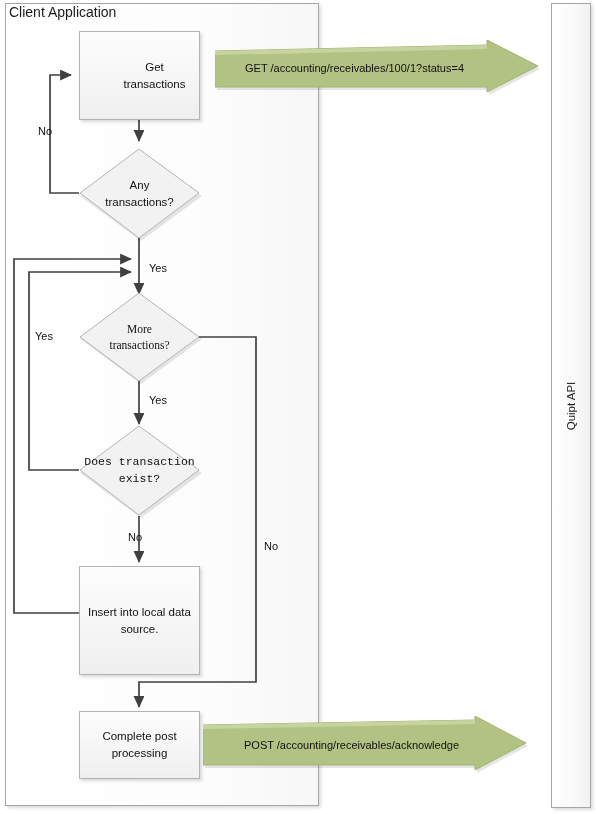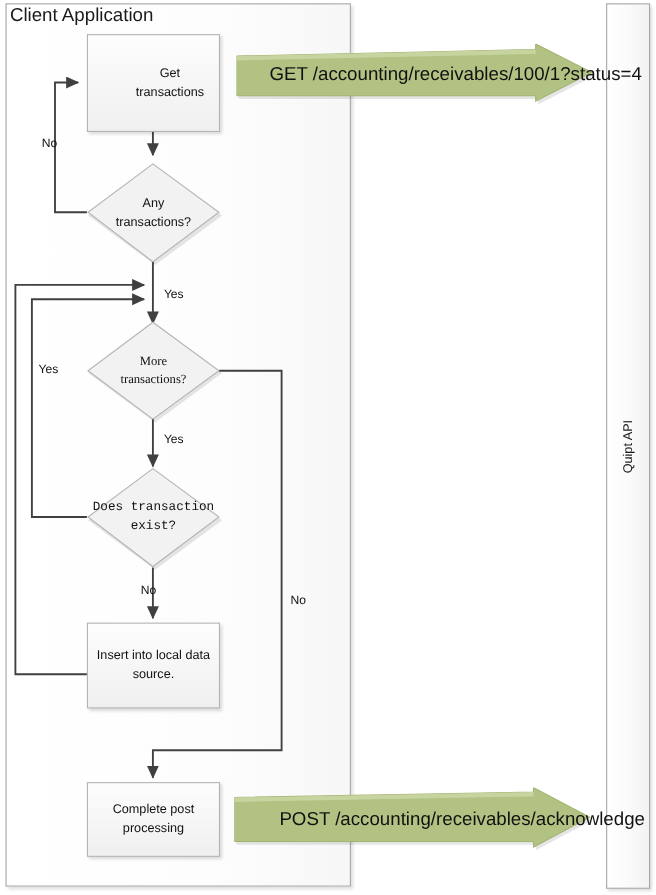--- a/index.html
+++ b/index.html
@@ -28,21 +28,21 @@
   #lane-client {
     left: 5px; top: 3px; width: 314px; height: 803px;
   }
   #lane-api {
     left: 551px; top: 3px; width: 40px; height: 805px;
     background: linear-gradient(to right, #ffffff 0%, #fafafa 55%, #f2f2f2 100%);
   }
   .lane-title-h {
     position: absolute;
     left: 9px; top: 4px;
-    font-size: 17px;
+    font-size: 14px;
     color: #1a1a1a;
     white-space: nowrap;
   }
   .lane-title-v {
     position: absolute;
     left: 551px; top: 3px;
     width: 40px; height: 805px;
     display: flex;
     align-items: center;
     justify-content: center;
@@ -112,21 +112,21 @@
   }
   .msg-arrow svg {
     position: absolute; left: 0; top: 0;
   }
   .msg-arrow .msg-text {
     position: absolute;
     left: 0; top: 0;
     width: 100%; height: 100%;
     display: flex;
     align-items: center;
-    font-size: 17px;
+    font-size: 11px;
     color: #111111;
     white-space: nowrap;
   }
 </style>
 </head>
 <body>
 
 <div id="canvas">
 
   <div class="lane" id="lane-client"></div>
@@ -160,21 +160,21 @@
       <path d="M199,337 L256,337 L256,682 L139,682 L139,707" marker-end="url(#arrowhead)"></path>
 
       <path d="M139,516 L139,562" marker-end="url(#arrowhead)"></path>
     </g>
   </svg>
 
   <div class="node-box" style="left:79px; top:31px; width:121px; height:89px;padding-left:38px;">
     <span>Get transactions</span>
   </div>
 
-  <div class="node-box" style="left:79px; top:566px; width:121px; height:78px;">
+  <div class="node-box" style="left:79px; top:566px; width:121px; height:109px;">
     <span>Insert into local data
 source.</span>
   </div>
 
   <div class="node-box" style="left:79px; top:711px; width:121px; height:68px;">
     <span>Complete post
 processing</span>
   </div>
 
   <div class="node-diamond" style="left:79px; top:148px; width:121px; height:91px;">
@@ -213,21 +213,21 @@
 
   <div class="msg-arrow" style="left:215px; top:40px; width:325px; height:55px;">
     <svg width="325" height="55" viewBox="0 0 325 55">
       <polygon points="0,11 272,5 272,0 323,26 272,52 272,47 0,47" fill="rgba(0,0,0,0.10)" transform="translate(2,3)"></polygon>
       <polygon points="0,11 272,5 272,0 323,26 272,52 272,47 0,47" fill="#b2c282" stroke="#a3b472" stroke-width="1"></polygon>
       <polygon points="0,11 272,5 272,9 0,15" fill="#c7d49f"></polygon>
     </svg>
     <div class="msg-text" style="padding-left:30px; padding-bottom:2px;">GET  /accounting/receivables/100/1?status=4</div>
   </div>
 
-  <div class="msg-arrow" style="left:213px; top:716px; width:325px; height:58px;text-decoration:underline;">
+  <div class="msg-arrow" style="left:203px; top:716px; width:325px; height:58px;text-decoration:underline;">
     <svg width="325" height="58" viewBox="0 0 325 58">
       <polygon points="0,9 272,4 272,0 323,27 272,54 272,49 0,49" fill="rgba(0,0,0,0.10)" transform="translate(2,3)"></polygon>
       <polygon points="0,9 272,4 272,0 323,27 272,54 272,49 0,49" fill="#b2c282" stroke="#a3b472" stroke-width="1"></polygon>
       <polygon points="0,9 272,4 272,8 0,13" fill="#c7d49f"></polygon>
     </svg>
     <div class="msg-text" style="padding-left:41px; padding-bottom:2px;">POST  /accounting/receivables/acknowledge</div>
   </div>
 
 </div>
 

